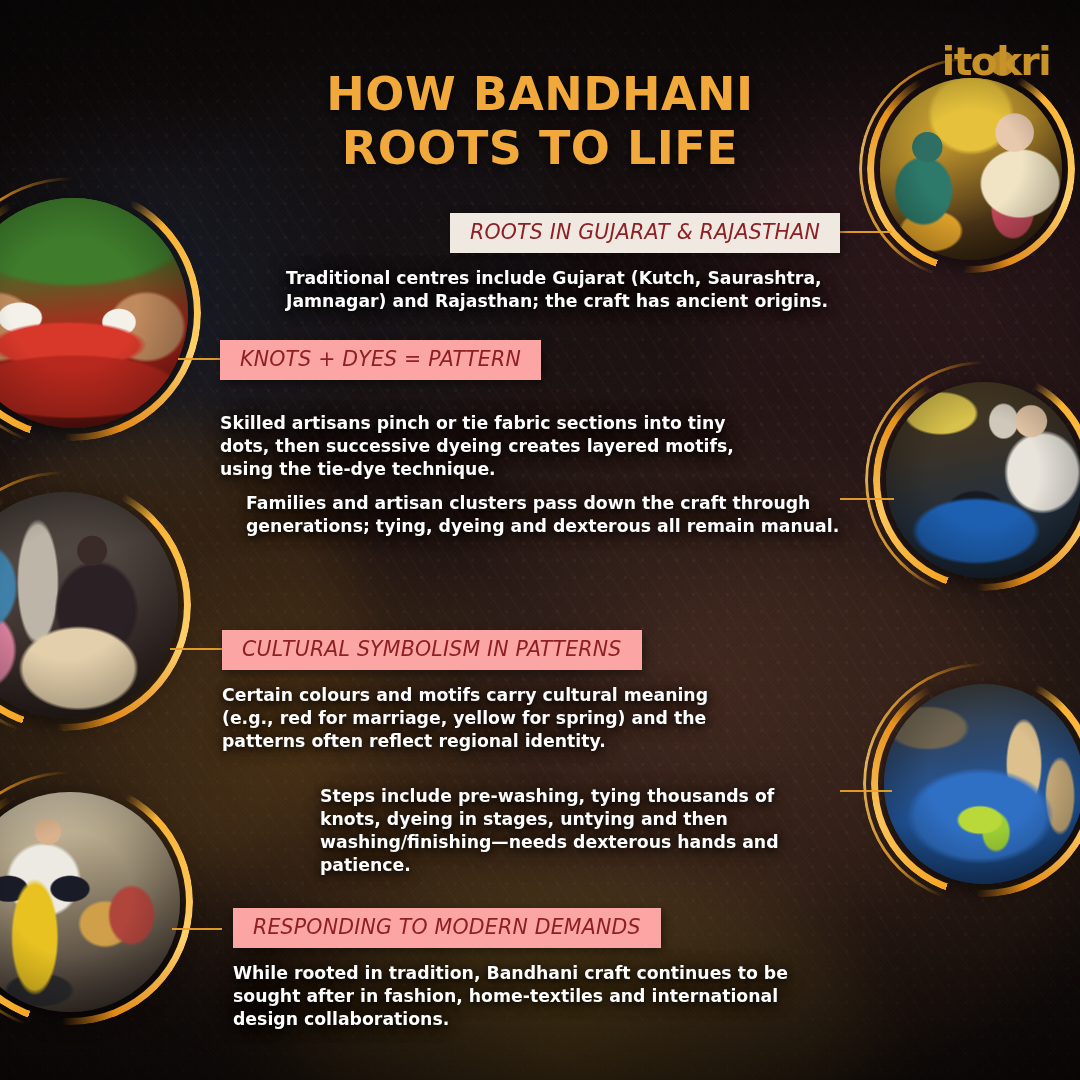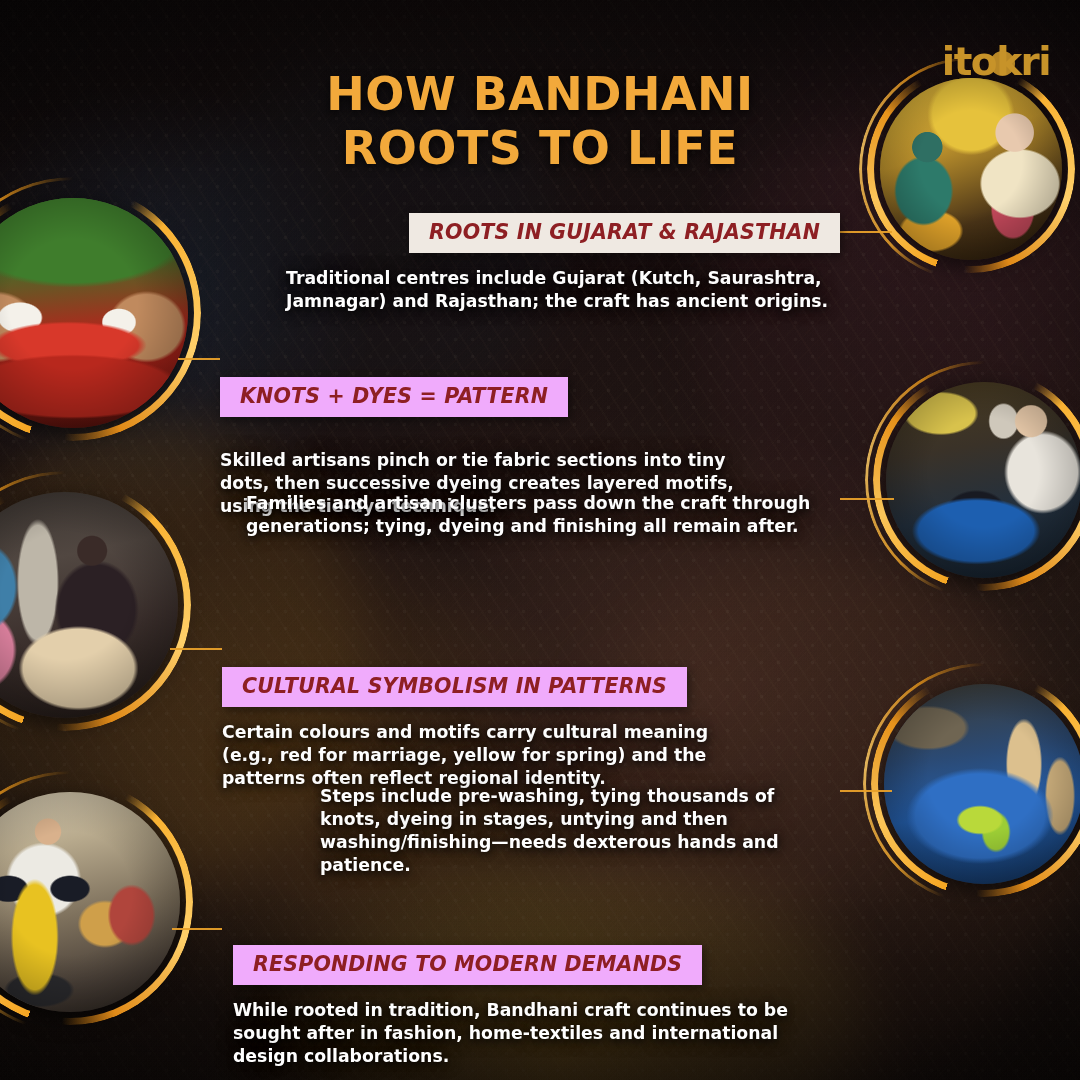--- a/index.html
+++ b/index.html
@@ -208,30 +208,30 @@
   
   .lead {
     position:absolute; height:2px; background:#e8a02a; z-index:26; opacity:.95;
   }
 
   
   .sec { position:absolute; z-index:30; }
   .sec .hd {
     display:inline-block;
     font-family:"DejaVu Sans", sans-serif;
-    font-style:italic; font-weight:bold;
+    font-style:italic; font-weight:normal;
     font-size:20.5px; letter-spacing:.2px;
     color:#8e1f23;
     padding:9px 20px 10px 20px;
     line-height:1;
     box-shadow:2px 3px 9px rgba(0,0,0,.45);
     white-space:nowrap;
   }
   .hd.cream { background:#efe9e2; }
-  .hd.amber { background:#f0abfc;margin-top:37px; }
+  .hd.amber { background:#fca5a5; }
 
   .sec .bd {
     font-family:"DejaVu Sans", sans-serif;
     font-weight:bold;
     font-size:17.3px;
     line-height:1.33;
     color:#ffffff;
     text-shadow:0 2px 7px rgba(0,0,0,.85), 0 0 18px rgba(0,0,0,.6);
     margin-top:14px;
   }
@@ -337,21 +337,21 @@
 </div>
 
 <div class="sec" style="left:220px;top:340px;width:540px;">
   <div class="ta-l">
     <span class="hd amber">KNOTS + DYES = PATTERN</span>
   </div>
   <div class="bd ta-l" style="width:522px;margin-top:32px;">Skilled artisans pinch or tie fabric sections into tiny dots, then successive dyeing creates layered motifs, using the tie-dye technique.</div>
 </div>
 
 <div class="sec" style="left:246px;top:478px;width:594px;">
-  <div class="bd ta-r">Families and artisan clusters pass down the craft through generations; tying, dyeing and finishing all remain after.</div>
+  <div class="bd ta-r">Families and artisan clusters pass down the craft through generations; tying, dyeing and dexterous all remain manual.</div>
 </div>
 
 <div class="sec" style="left:222px;top:630px;width:560px;">
   <div class="ta-l">
     <span class="hd amber">CULTURAL SYMBOLISM IN PATTERNS</span>
   </div>
   <div class="bd ta-l" style="width:542px;">Certain colours and motifs carry cultural meaning (e.g., red for marriage, yellow for spring) and the patterns often reflect regional identity.</div>
 </div>
 
 <div class="sec" style="left:320px;top:771px;width:520px;">

